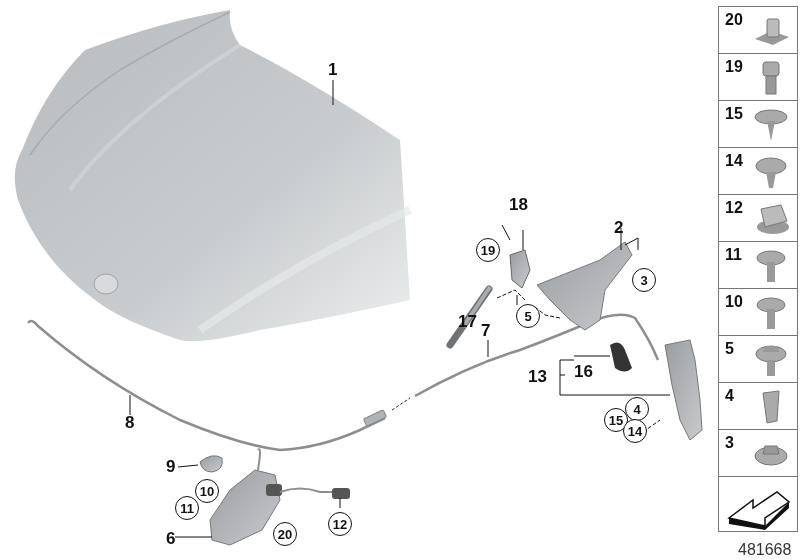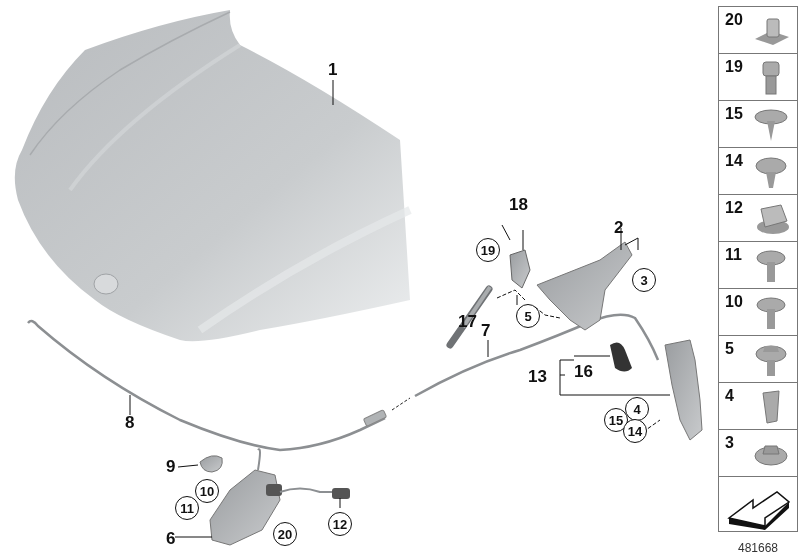--- a/index.html
+++ b/index.html
@@ -6,21 +6,21 @@
   body { width:800px; height:560px; position:relative; overflow:hidden; font-family:"Liberation Sans", sans-serif; }
   #diagram { position:absolute; left:0; top:0; width:800px; height:560px; }
   .callout { position:absolute; font-weight:bold; font-size:17px; color:#111; line-height:1; }
   .circ { position:absolute; width:24px; height:24px; border:1.5px solid #111; border-radius:50%; background:#fff; font-weight:bold; font-size:13px; color:#111; display:flex; align-items:center; justify-content:center; box-sizing:border-box; }
   #sidebar { position:absolute; left:718px; top:6px; width:80px; }
   .cell { position:relative; width:80px; height:47px; border:1px solid #777; border-bottom:none; box-sizing:border-box; background:#fff; }
   .cell:last-child { border-bottom:1px solid #777; }
   .cell .num { position:absolute; left:6px; top:4px; font-weight:bold; font-size:16px; color:#111; }
   .cell svg { position:absolute; right:6px; top:4px; }
   .arrowcell { height:56px; }
-  #docnum { position:absolute; left:738px; top:541px; font-size:12px; color:#333; }
+  #docnum { position:absolute; left:738px; top:541px; font-size:16px; color:#333; }
 </style>
 </head>
 <body>
 
 <div id="diagram">
   <svg width="800" height="560" viewBox="0 0 800 560">
     <defs>
       <linearGradient id="hoodg" x1="0" y1="0" x2="1" y2="1">
         <stop offset="0" stop-color="#b9bcbf"></stop>
         <stop offset="0.6" stop-color="#c9ccce"></stop>

